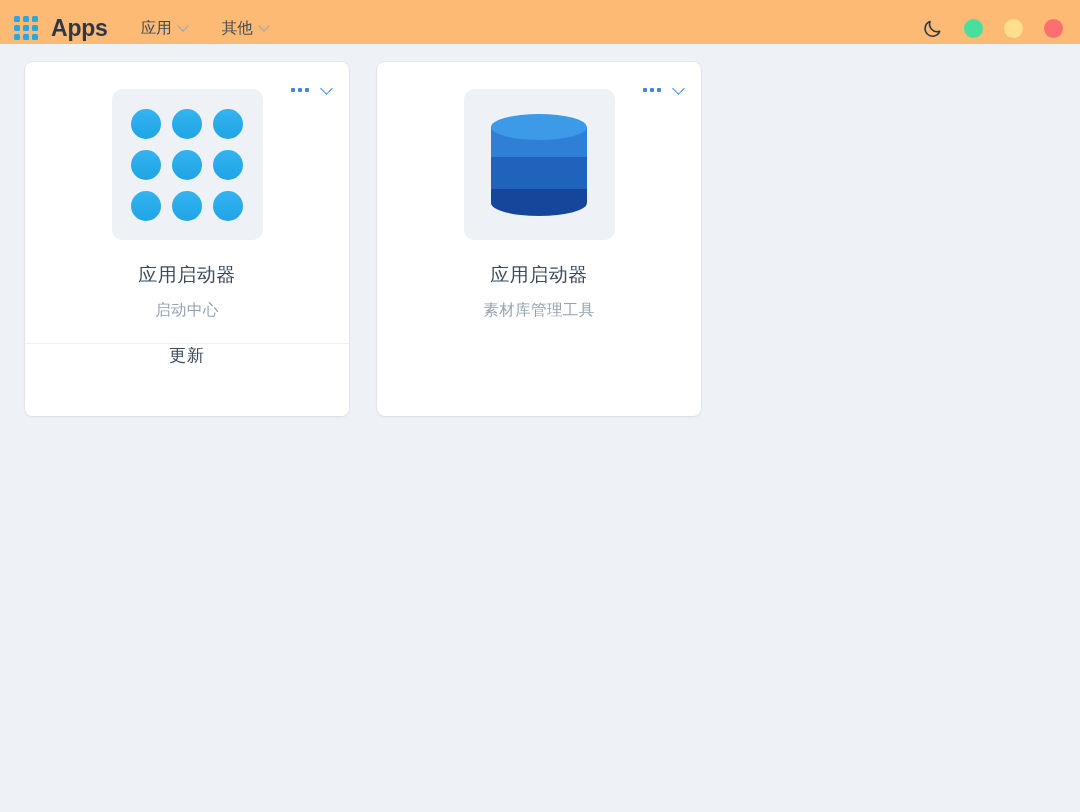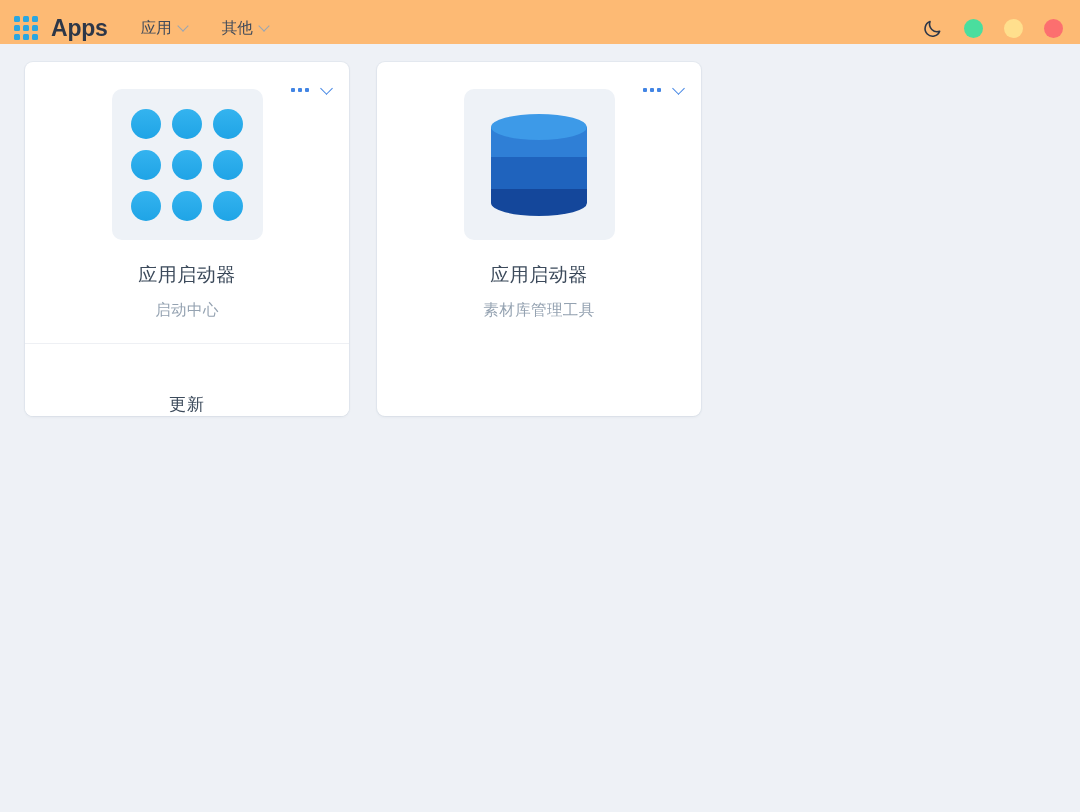--- a/index.html
+++ b/index.html
@@ -200,21 +200,21 @@
     margin-top: 12px;
     font-size: 15.5px;
     color: #94a2b1;
     letter-spacing: 0.4px;
   }
 
   .card-footer {
     border-top: 1px solid #eef0f4;
     height: 73px;
     display: flex;
-    align-items: flex-end;
+    align-items: flex-start;
     justify-content: center;
     cursor: pointer;
     background: #fff;
   }
   .card-footer-label {
     font-size: 17px;
     color: #3c4a5b;
     letter-spacing: 1px;
   }
 </style>

